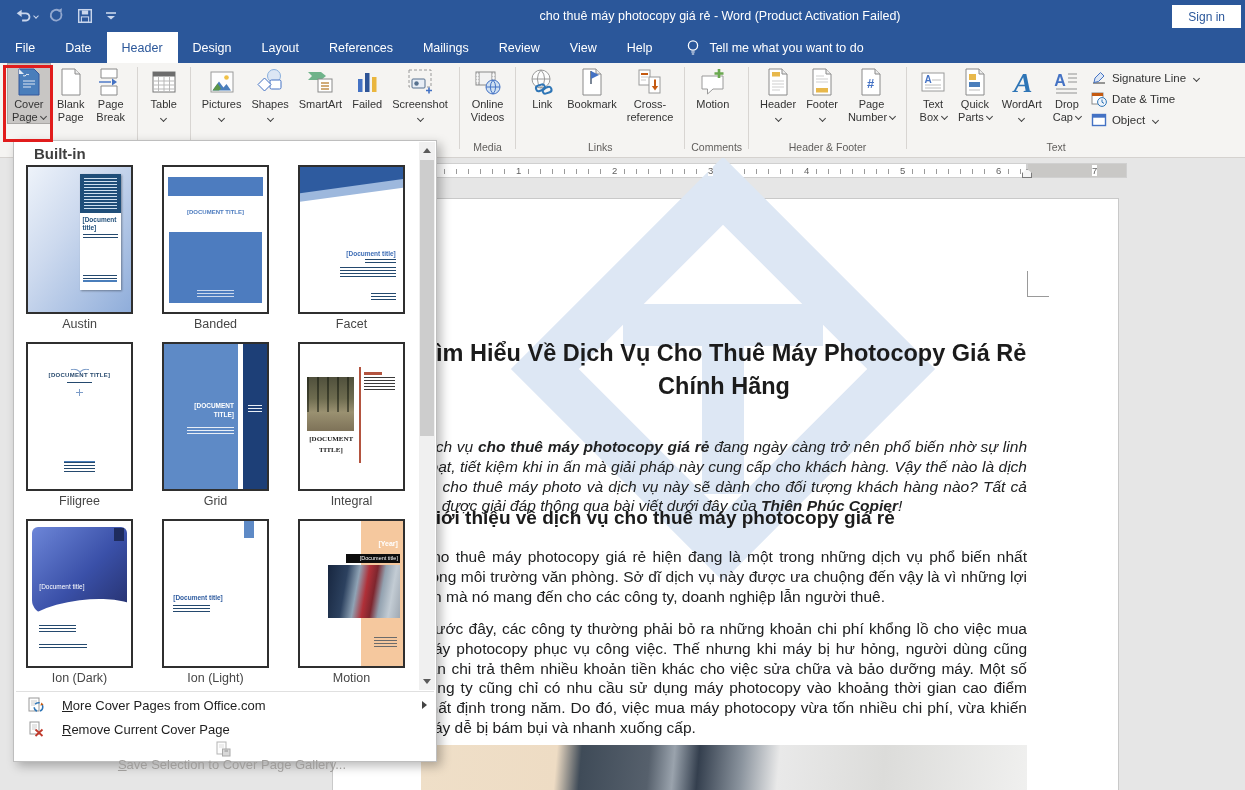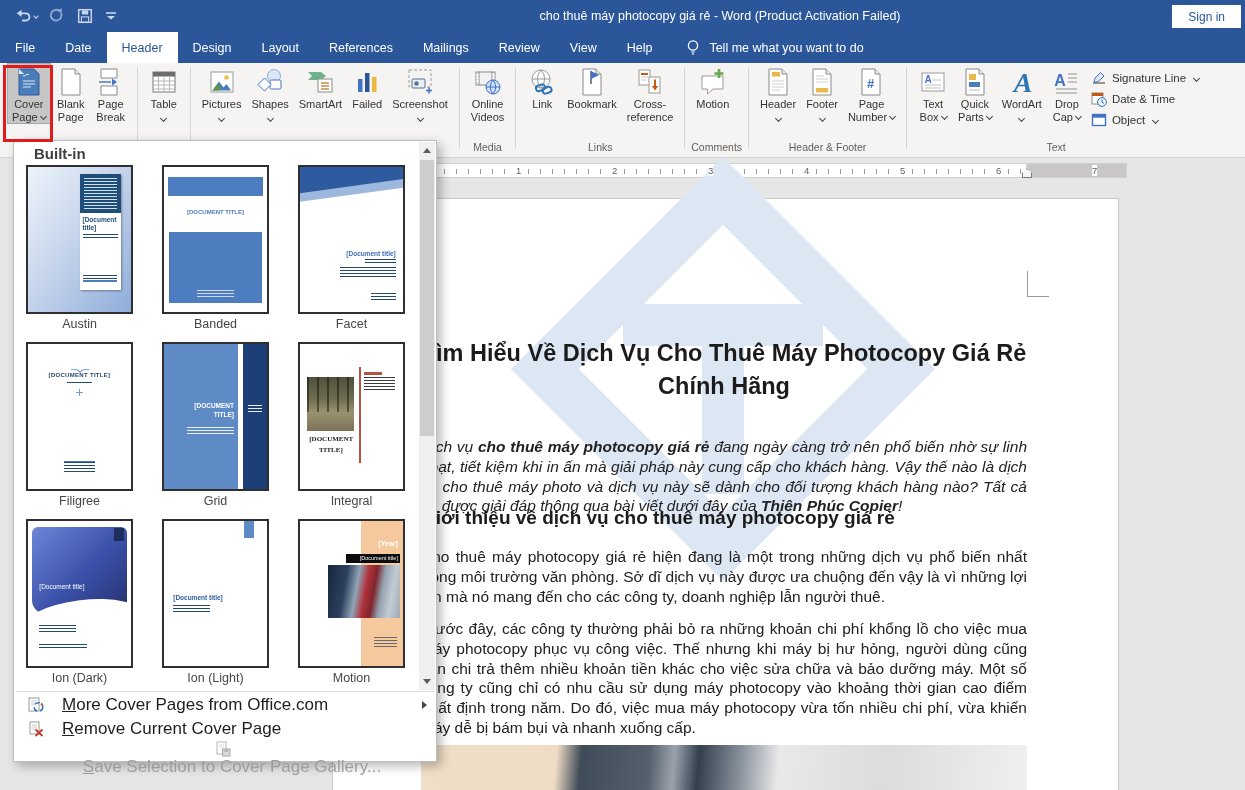--- a/index.html
+++ b/index.html
@@ -130,21 +130,21 @@
 
   
   .dd-scroll { position:absolute; right:1px; top:1px; width:16px; height:548px; background:#f0f0f0; }
   .sc-btn { position:absolute; left:0; width:16px; height:17px; background:#f0f0f0; display:flex; align-items:center; justify-content:center; cursor:pointer; }
   .sc-up { top:0; } .sc-dn { bottom:0; }
   .tri-up { width:0; height:0; border-left:4px solid transparent; border-right:4px solid transparent; border-bottom:5px solid #5a5a5a; }
   .tri-dn { width:0; height:0; border-left:4px solid transparent; border-right:4px solid transparent; border-top:5px solid #5a5a5a; }
   .sc-thumb { position:absolute; left:1px; top:18px; width:14px; height:276px; background:#cdcdcd; cursor:pointer; }
   .dd-sep { position:absolute; left:2px; right:2px; top:550px; height:1px; background:#e0e0e0; }
   .ddmenu { position:absolute; left:0; top:552px; width:100%; }
-  .dditem { position:relative; height:24px; display:flex; align-items:center; padding-left:14px; font-size:17px; color:#1e1e1e; cursor:pointer; }
+  .dditem { position:relative; height:24px; display:flex; align-items:center; padding-left:14px; font-size:13px; color:#1e1e1e; cursor:pointer; }
   .dditem .mic { width:16px; height:16px; margin-right:18px; }
   .dditem.disabled { color:#9f9d9b; cursor:default;flex-direction:column; }
   .subarrow { position:absolute; right:9px; width:0; height:0; border-left:5px solid #444; border-top:4px solid transparent; border-bottom:4px solid transparent; }
 
   .redbox { position:absolute; left:3px; top:65px; width:50px; height:77px; border:3px solid #e11c1c; z-index:60; pointer-events:none; }
   svg { display:block; }
 </style>
 </head>
 <body>
 

